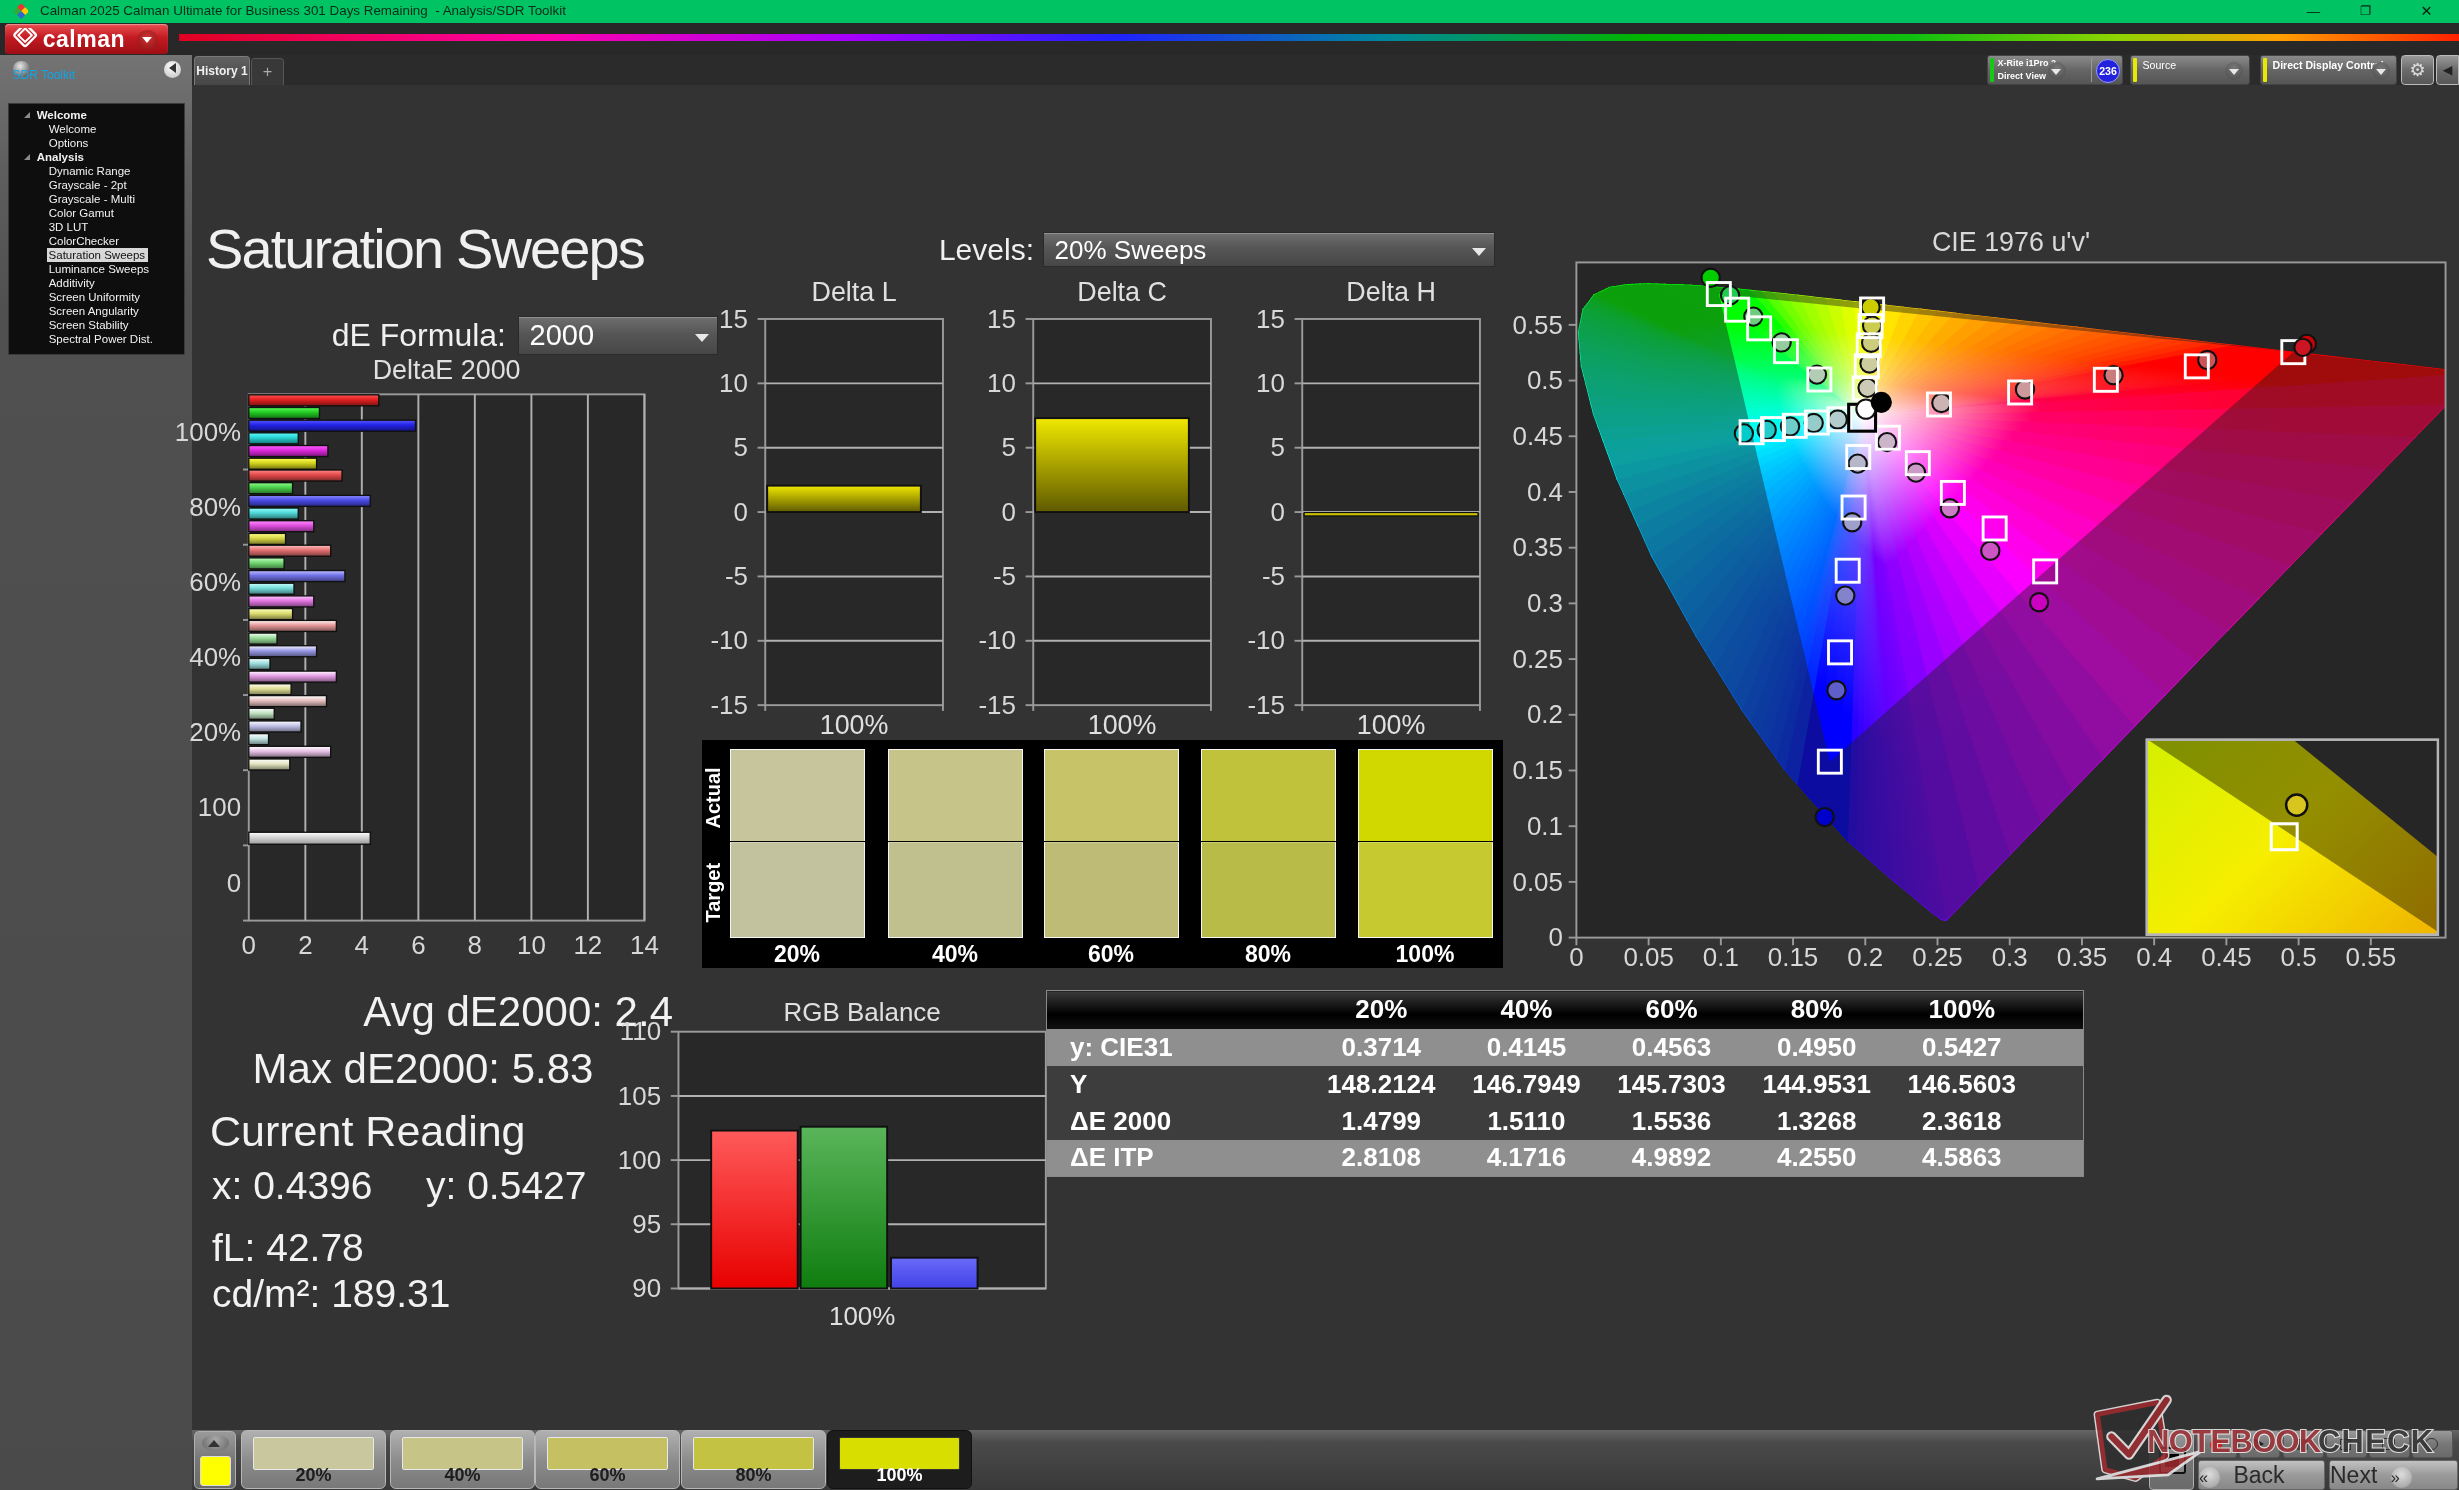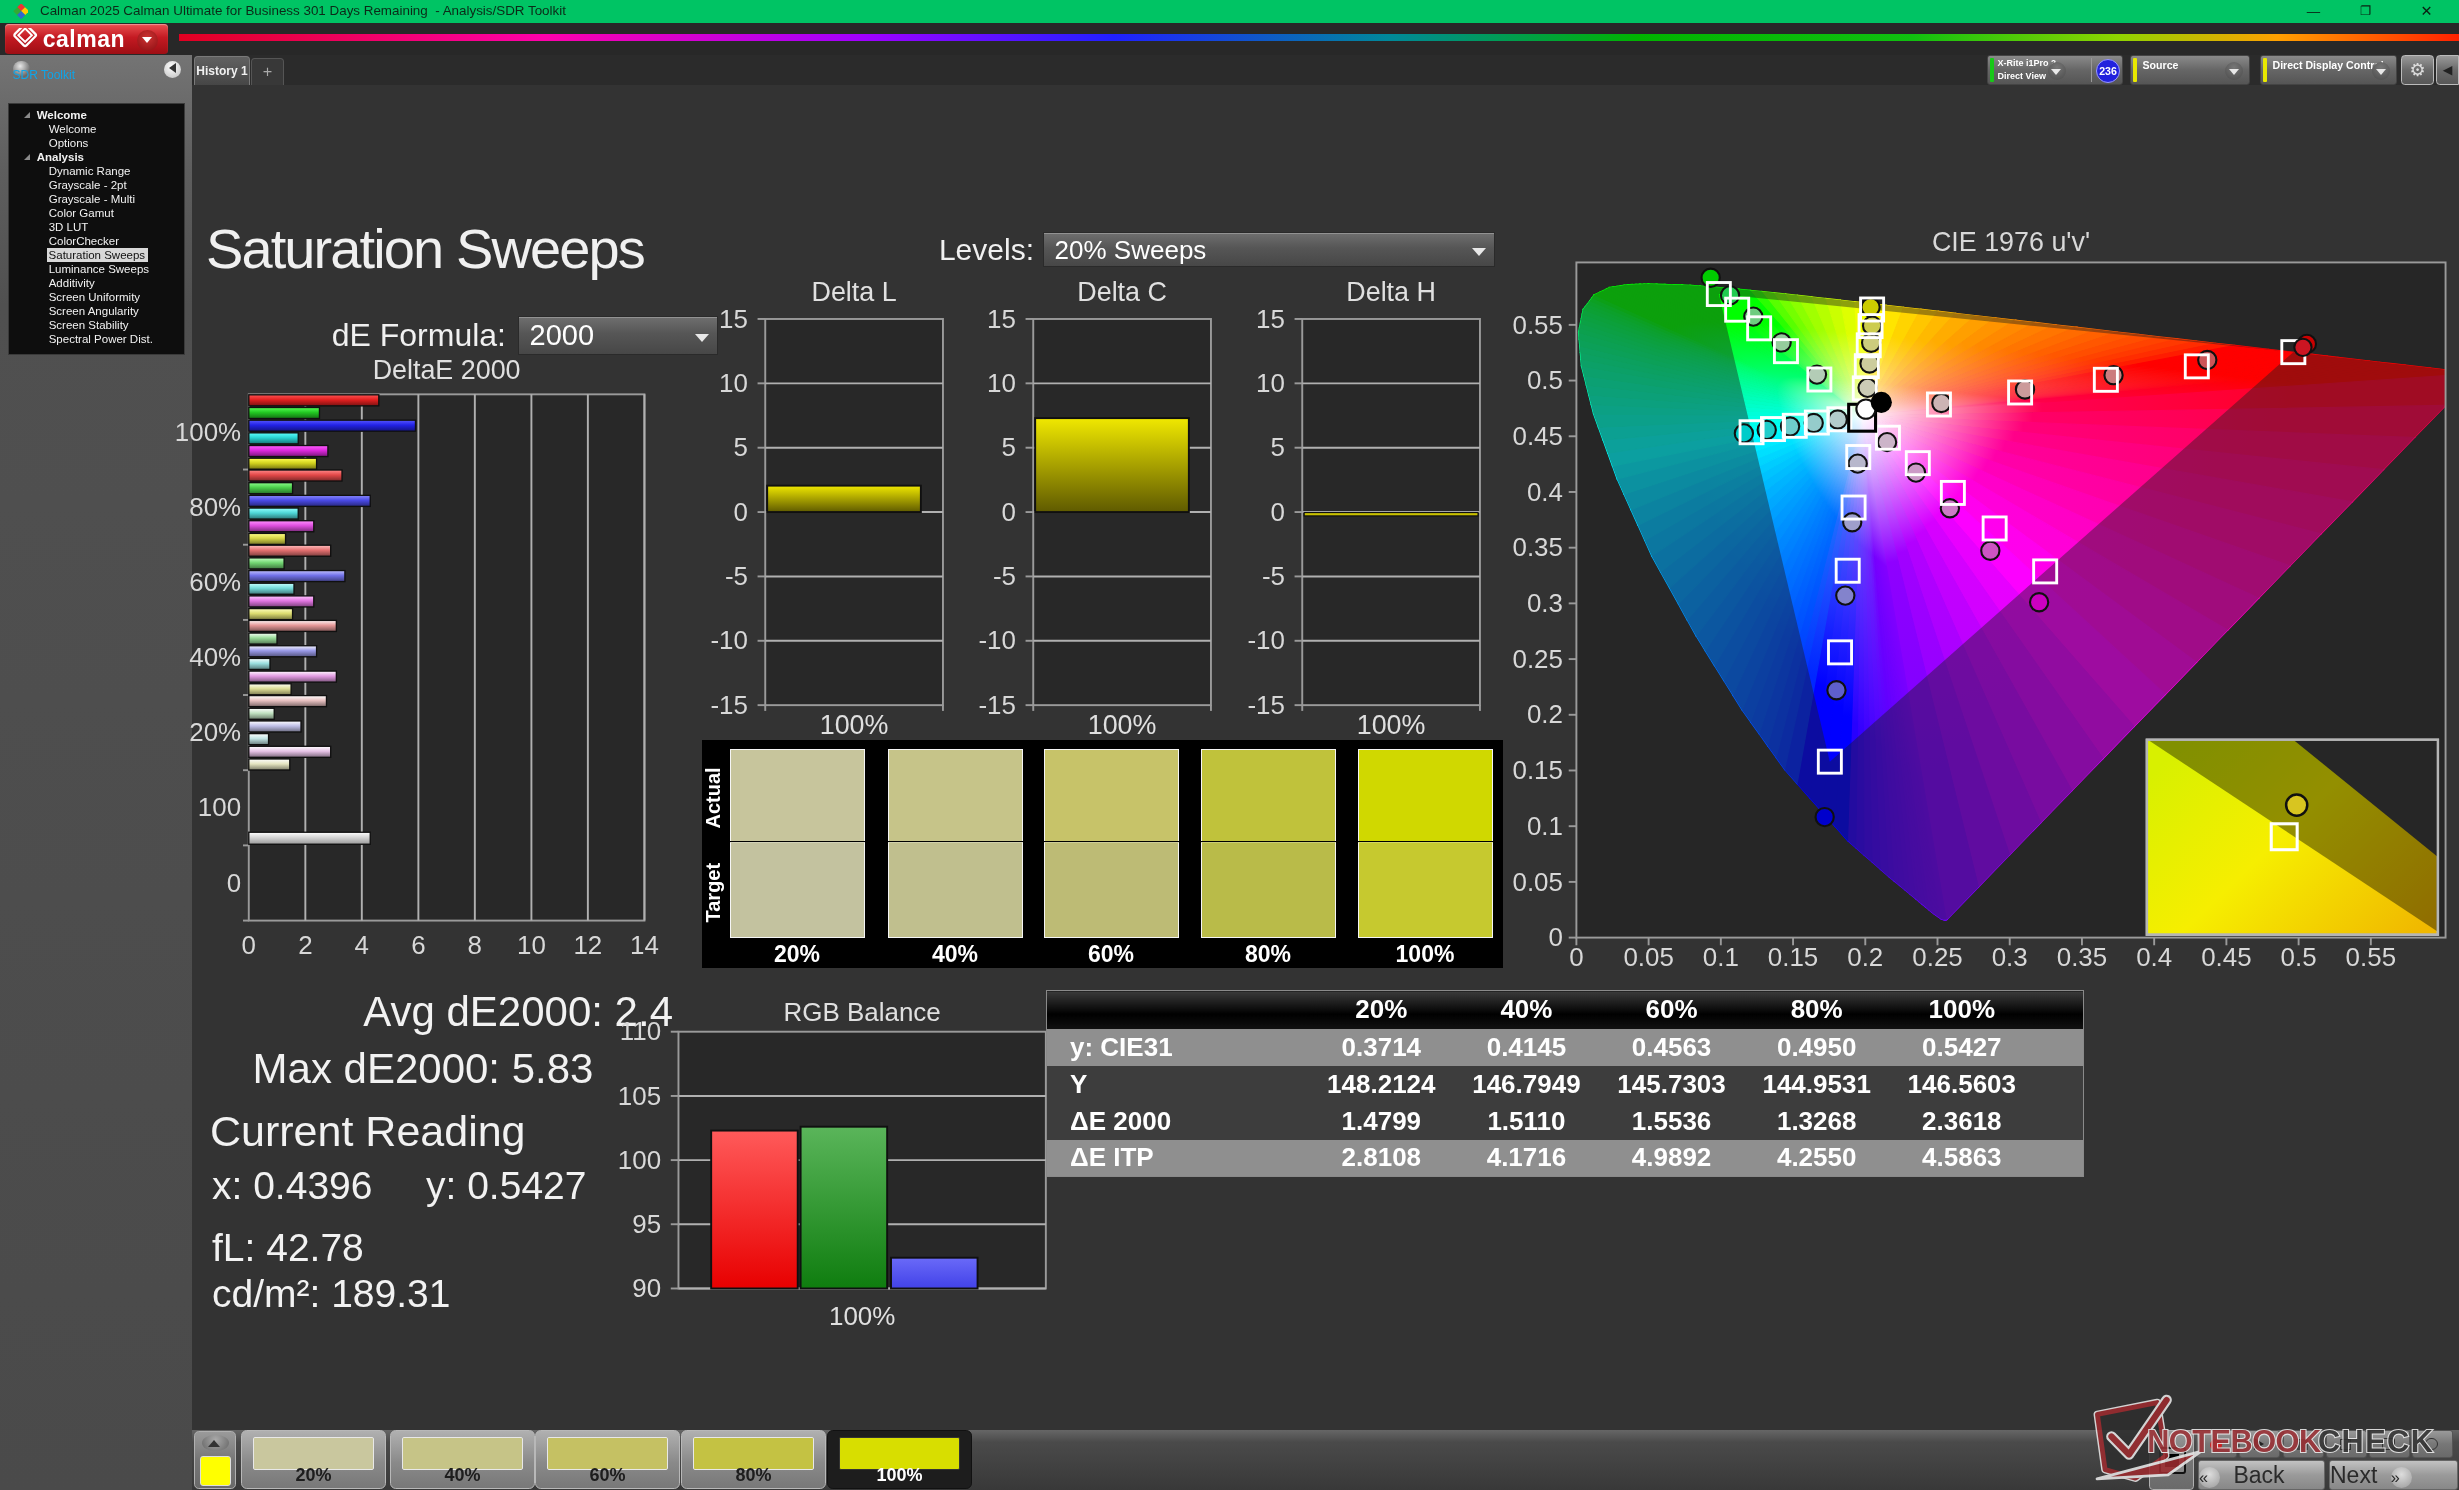--- a/index.html
+++ b/index.html
@@ -98,21 +98,21 @@
 <div class="abs" style="left:1987px;top:55px;width:136px;height:30px;border-radius:2.9px;background:linear-gradient(#8a8a8a,#666 50%,#555);border:1px solid #444">
     <div style="position:absolute;left:1.9px;top:1.9px;width:3.8px;height:24px;background:#18c818;border-radius:1px"></div>
     <div style="position:absolute;left:9.6px;top:1px;font-size:9px;color:#fff;font-weight:bold;line-height:12.5px;white-space:nowrap">X-Rite i1Pro 2<br>Direct View</div>
     <div style="position:absolute;left:60px;top:5.8px;width:18px;height:18px;border-radius:50%;background:radial-gradient(circle at 50% 30%,#777,#4a4a4a)"></div>
     <div style="position:absolute;left:63px;top:12.5px;width:0;height:0;border-left:5.8px solid transparent;border-right:5.8px solid transparent;border-top:6.7px solid #e8e8e8"></div>
     <div style="position:absolute;left:103px;top:1.9px;width:1px;height:24px;background:#999"></div>
     <div style="position:absolute;left:108px;top:2.9px;width:24px;height:24px;border-radius:50%;background:#2222dd;border:1px solid #99f;color:#fff;font-size:10.6px;text-align:center;line-height:23px;font-weight:bold">236</div>
   </div>
 <div class="abs" style="left:2130px;top:55px;width:120px;height:30px;border-radius:2.9px;background:linear-gradient(#8a8a8a,#666 50%,#555);border:1px solid #444">
     <div style="position:absolute;left:1.9px;top:1.9px;width:3.8px;height:24px;background:#e8e800;border-radius:1px"></div>
-    <div style="position:absolute;left:11.5px;top:2.9px;font-size:10.6px;color:#fff;font-weight:bold;white-space:nowrap">Source</div>
+    <div style="position:absolute;left:11.5px;top:2.9px;font-size:10.6px;color:#fff;font-weight:normal;white-space:nowrap">Source</div>
     <div style="position:absolute;right:5.8px;top:5.8px;width:18px;height:18px;border-radius:50%;background:radial-gradient(circle at 50% 30%,#777,#4a4a4a)"></div>
     <div style="position:absolute;right:9.6px;top:12.5px;width:0;height:0;border-left:5.8px solid transparent;border-right:5.8px solid transparent;border-top:6.7px solid #e8e8e8"></div>
   </div>
 <div class="abs" style="left:2260px;top:55px;width:137px;height:30px;border-radius:2.9px;background:linear-gradient(#8a8a8a,#666 50%,#555);border:1px solid #444">
     <div style="position:absolute;left:1.9px;top:1.9px;width:3.8px;height:24px;background:#e8e800;border-radius:1px"></div>
     <div style="position:absolute;left:11.5px;top:2.9px;font-size:10.6px;color:#fff;font-weight:bold;white-space:nowrap">Direct Display Control</div>
     <div style="position:absolute;right:5.8px;top:5.8px;width:18px;height:18px;border-radius:50%;background:radial-gradient(circle at 50% 30%,#777,#4a4a4a)"></div>
     <div style="position:absolute;right:9.6px;top:12.5px;width:0;height:0;border-left:5.8px solid transparent;border-right:5.8px solid transparent;border-top:6.7px solid #e8e8e8"></div>
   </div>
 <div class="abs" style="left:2401px;top:55px;width:33px;height:30px;border-radius:3.8px;background:linear-gradient(#999,#6a6a6a 50%,#575757);border:1px solid #bbb;color:#ddd;font-size:18px;text-align:center;line-height:29px">⚙</div>

